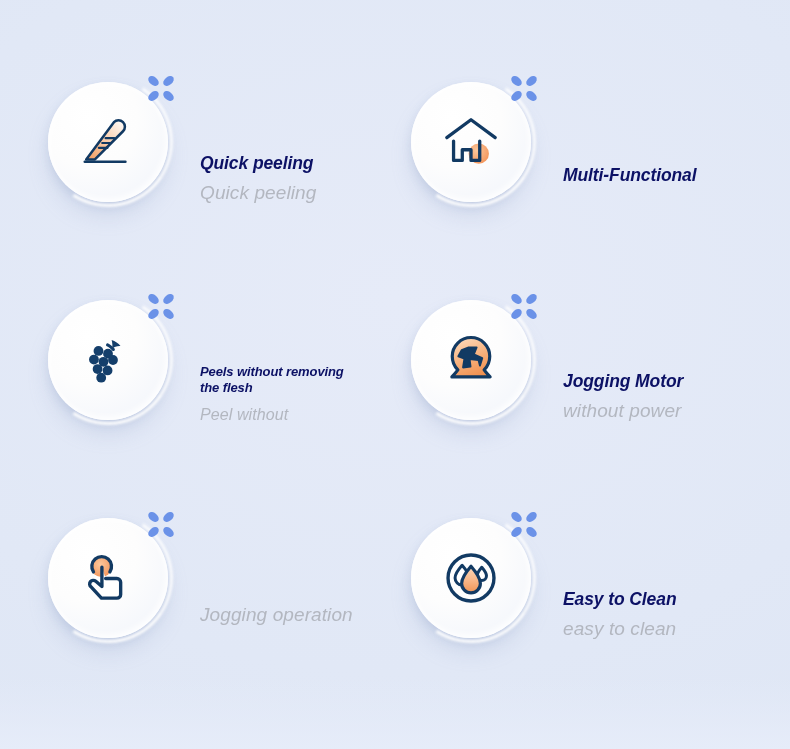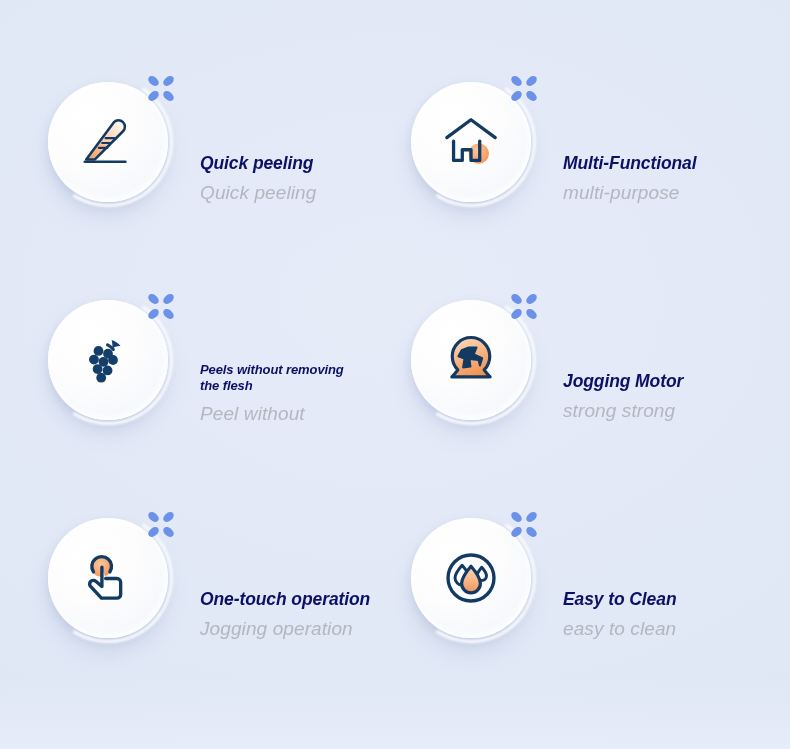--- a/index.html
+++ b/index.html
@@ -149,21 +149,21 @@
     letter-spacing: 0.1px;
   }
 
   
   .feature-card.two-line .feature-title {
     font-size: 13px;
     line-height: 1.25;
     margin-bottom: 9px;
   }
   .feature-card.two-line .feature-text { padding-top: 38px; }
-  .feature-card.two-line .feature-sub { font-size: 19px; }
+  .feature-card.two-line .feature-sub { font-size: 16px; }
 </style>
 </head>
 <body>
 
 <div class="page">
 
   <div class="feature-grid">
 
     <div class="feature-card">
       <div class="disc-wrap">
@@ -223,21 +223,20 @@
               <ellipse cx="9.5" cy="9" rx="6" ry="4" transform="rotate(40 9.5 9)"></ellipse>
               <ellipse cx="24.5" cy="9" rx="6" ry="4" transform="rotate(-40 24.5 9)"></ellipse>
               <ellipse cx="9.5" cy="24" rx="6" ry="4" transform="rotate(-40 9.5 24)"></ellipse>
               <ellipse cx="24.5" cy="24" rx="6" ry="4" transform="rotate(40 24.5 24)"></ellipse>
             </g>
           </svg>
         </div>
       </div>
       <div class="feature-text">
         <div class="feature-title">Multi-Functional</div>
-        <div class="feature-sub">multi-purpose</div>
       </div>
     </div>
 
     <div class="feature-card two-line">
       <div class="disc-wrap">
         <div class="disc"></div>
         <div class="disc-icon">
           <svg viewBox="0 0 64 64" width="58" height="58" aria-hidden="true">
             <g fill="#153f6b">
               <path d="M36 10c4 1.2 7.5 3.6 9.8 6.6-3.4-.3-6.9.8-9.2 3 .6-3.3.1-6.6-.6-9.6z"></path>
@@ -293,21 +292,21 @@
               <ellipse cx="9.5" cy="9" rx="6" ry="4" transform="rotate(40 9.5 9)"></ellipse>
               <ellipse cx="24.5" cy="9" rx="6" ry="4" transform="rotate(-40 24.5 9)"></ellipse>
               <ellipse cx="9.5" cy="24" rx="6" ry="4" transform="rotate(-40 9.5 24)"></ellipse>
               <ellipse cx="24.5" cy="24" rx="6" ry="4" transform="rotate(40 24.5 24)"></ellipse>
             </g>
           </svg>
         </div>
       </div>
       <div class="feature-text">
         <div class="feature-title">Jogging Motor</div>
-        <div class="feature-sub">strong strong</div>
+        <div class="feature-sub">without power</div>
       </div>
     </div>
 
     <div class="feature-card">
       <div class="disc-wrap">
         <div class="disc"></div>
         <div class="disc-icon">
           <svg viewBox="0 0 64 64" width="60" height="60" aria-hidden="true">
             <defs>
               <radialGradient id="gTouch" cx="45%" cy="35%" r="70%">
@@ -326,21 +325,20 @@
             <g fill="#6b92e8">
               <ellipse cx="9.5" cy="9" rx="6" ry="4" transform="rotate(40 9.5 9)"></ellipse>
               <ellipse cx="24.5" cy="9" rx="6" ry="4" transform="rotate(-40 24.5 9)"></ellipse>
               <ellipse cx="9.5" cy="24" rx="6" ry="4" transform="rotate(-40 9.5 24)"></ellipse>
               <ellipse cx="24.5" cy="24" rx="6" ry="4" transform="rotate(40 24.5 24)"></ellipse>
             </g>
           </svg>
         </div>
       </div>
       <div class="feature-text">
-        <div class="feature-title">One-touch operation</div>
         <div class="feature-sub">Jogging operation</div>
       </div>
     </div>
 
     <div class="feature-card">
       <div class="disc-wrap">
         <div class="disc"></div>
         <div class="disc-icon">
           <svg viewBox="0 0 64 64" width="60" height="60" aria-hidden="true">
             <defs>

